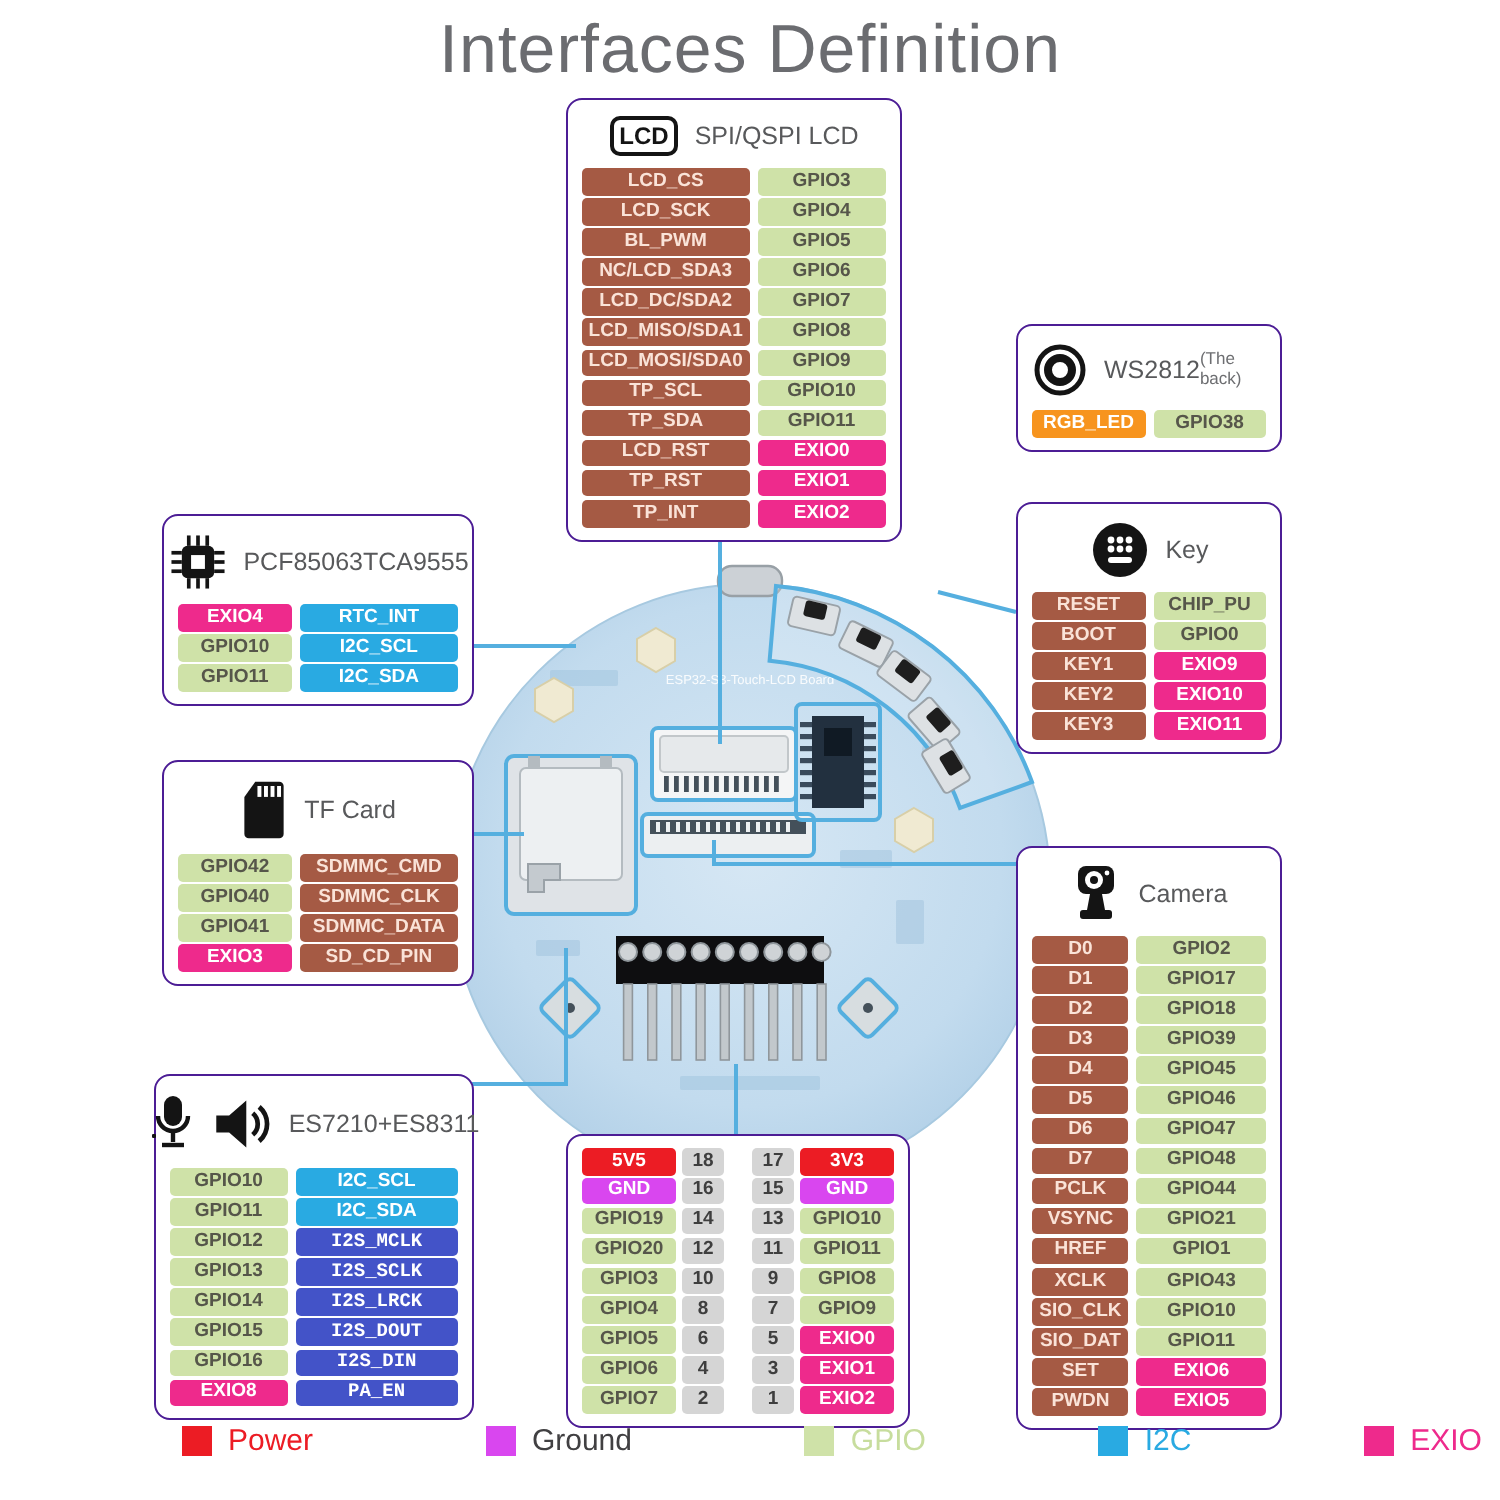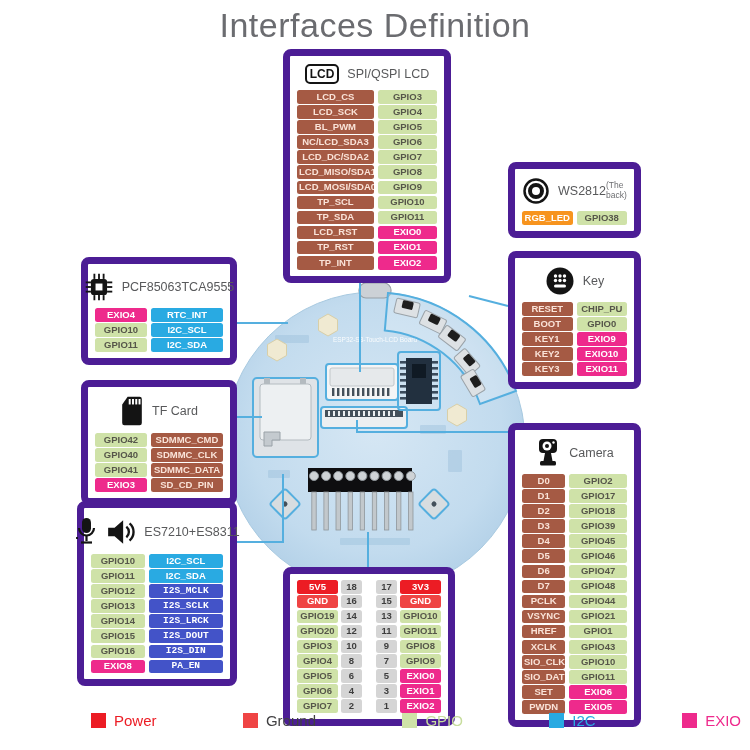--- a/index.html
+++ b/index.html
@@ -1,57 +1,57 @@
 <!DOCTYPE html>
 <html><head>
 <meta charset="utf-8">
 <style>
   html,body{margin:0;padding:0;background:#fff;}
   #canvas{position:relative;width:750px;height:750px;background:#fff;overflow:hidden;
           font-family:"Liberation Sans","DejaVu Sans",sans-serif;}
   .title{position:absolute;top:6px;left:0;width:750px;text-align:center;
          font-size:34px;color:#6b6c70;letter-spacing:.5px;}
   
-  .panel{position:absolute;background:#fff;border:7px solid #4c1d95;border-radius:8px;
+  .panel{position:absolute;background:#fff;border:1px solid #4c1d95;border-radius:8px;
          padding:6px 7px;box-sizing:border-box;z-index:3;}
   .panel-header{display:flex;align-items:center;justify-content:center;gap:8px;
                 color:#58595b;font-size:12.5px;margin:2px 0 6px;}
   .panel-title{white-space:nowrap;}
   .hdr-col{display:flex;flex-direction:row;align-items:center;line-height:1.15;}
   .hdr-sub{font-size:8.5px;color:#6d6e71;}
   .rows{display:flex;flex-direction:column;gap:1.6px;}
   .row{display:grid;column-gap:4px;}
   .pill{display:block;text-align:center;font-size:9.5px;font-weight:bold;
         line-height:10.5px;padding:1.5px 2px;border-radius:2.5px;white-space:nowrap;
         overflow:hidden;}
   
   .c-brown{background:#A55A44;color:#FAE3D8;}
   .c-green{background:#CFE2A8;color:#56564A;}
   .c-magenta{background:#EE2A8C;color:#fff;}
   .c-blue{background:#29AAE2;color:#fff;}
   .c-indigo{background:#4353C8;color:#fff;font-family:Liberation Mono, monospace;}
   .c-red{background:#EC1C24;color:#fff;}
-  .c-black{background:#ef4444;color:#fff;}
+  .c-black{background:#d946ef;color:#fff;}
   .c-orange{background:#F7941E;color:#fff;}
   .t-red{color:#EC1C24;} .t-black{color:#414042;} .t-green{color:#C7DD9D;}
   .t-blue{color:#29AAE2;} .t-magenta{color:#EE2A8C;}
   
   .box-lcd{left:283px;top:49px;width:168px;}
   .box-lcd .row{grid-template-columns:1.3fr 1fr;}
   .box-ws{left:508px;top:162px;width:133px;}
   .box-ws .row{grid-template-columns:1fr 1fr;}
   .box-rtc{left:81px;top:257px;width:156px;}
   .box-rtc .row{grid-template-columns:.72fr 1fr;}
   .box-key{left:508px;top:251px;width:133px;}
   .box-key .row{grid-template-columns:1fr 1fr;}
   .box-tf{left:81px;top:380px;width:156px;}
   .box-tf .row{grid-template-columns:.72fr 1fr;}
   .box-camera{left:508px;top:423px;width:133px;}
   .box-camera .row{grid-template-columns:.75fr 1fr;}
-  .box-audio{left:77px;top:501px;width:160px;}
+  .box-audio{left:77px;top:537px;width:160px;}
   .box-audio .row{grid-template-columns:.72fr 1fr;}
   .box-pins{left:283px;top:567px;width:172px;}
   .box-pins .rows{gap:1.4px;}
   .prow{display:grid;grid-template-columns:1fr 21px 8px 21px 1fr;column-gap:3px;}
   .prow .sp{display:block;}
   .num{background:#D5D5D5;color:#3E3E3E;}
   
   .lcd-glyph{display:inline-block;border:2.5px solid #141414;border-radius:5px;
              padding:1px 3px;font-weight:bold;font-size:12px;color:#141414;line-height:14px;}
   .icon-svg{flex:none;}

